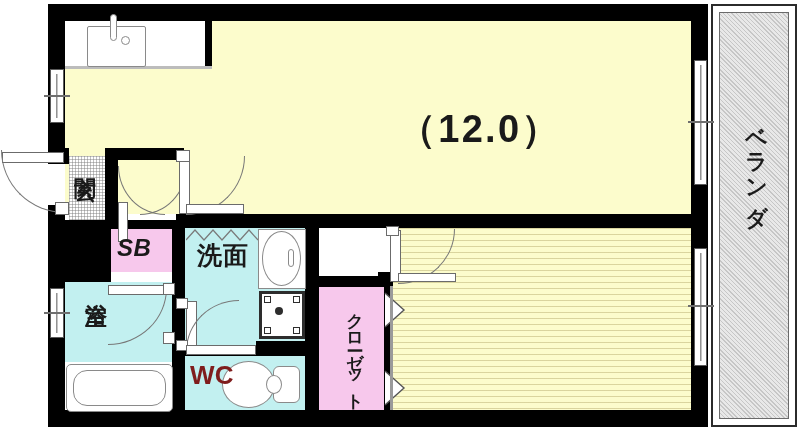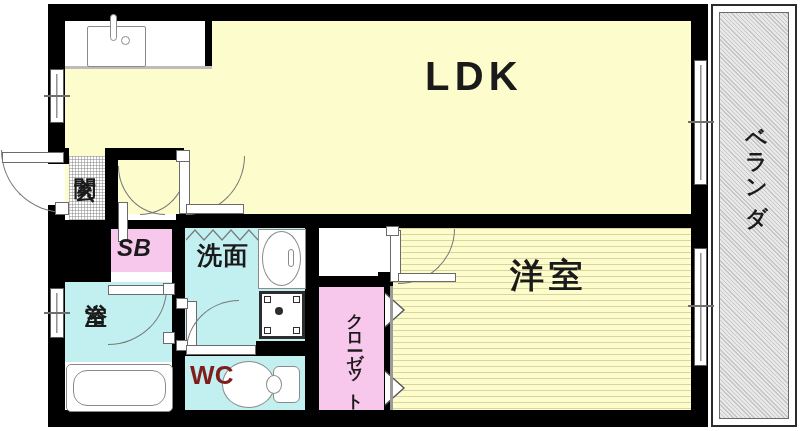--- a/index.html
+++ b/index.html
@@ -208,23 +208,22 @@
   <div class="win win-v" style="left:694px;top:60px;width:13px;height:125px;"></div>
   <div class="winmark" style="left:688px;top:121px;width:26px;height:1.6px;"></div>
 
   <div class="win win-v" style="left:694px;top:248px;width:13px;height:118px;"></div>
   <div class="winmark" style="left:688px;top:305px;width:26px;height:1.6px;"></div>
 
   <svg class="abs" style="left:186px;top:229px;width:72px;height:12px;" viewBox="0 0 72 12">
     <path d="M0 11 L9 1 L18 11 L27 1 L36 11 L45 1 L54 11 L63 1 L72 11" fill="none" stroke="#7a7a7a" stroke-width="1.2"></path>
   </svg>
 
-  <div class="lbl lbl-ldk" style="left: 425px; top: 56px; color: rgb(26, 26, 26);">LDK</div>
-
-  <div class="lbl lbl-yoshitsu" style="left: 510px; top: 258px; color: rgb(26, 26, 26);">洋室</div>
+  <div class="lbl lbl-ldk2" style="left: 398px; top: 110px; color: rgb(26, 26, 26);">（12.0）</div>
+
 
   <div class="lbl lbl-senmen" style="left: 197px; top: 243px; color: rgb(26, 26, 26);">洗面</div>
   <div class="lbl lbl-yokushitsu" style="left: 85px; top: 286px; color: rgb(26, 26, 26);">浴室</div>
   <div class="lbl lbl-wc" style="left: 190px; top: 364px; color: #7f1d1d;">WC</div>
   <div class="lbl lbl-genkan" style="left: 74px; top: 160px; color: rgb(26, 26, 26);">玄関</div>
   <div class="lbl lbl-sb" style="left: 117px; top: 236px; color: rgb(26, 26, 26);">SB</div>
   <div class="lbl lbl-closet" style="left: 343px; top: 302px; color: rgb(26, 26, 26);">クローゼット</div>
   <div class="lbl lbl-veranda" style="left: 742px; top: 112px; color: rgb(26, 26, 26);">ベランダ</div>
 
 </div>

